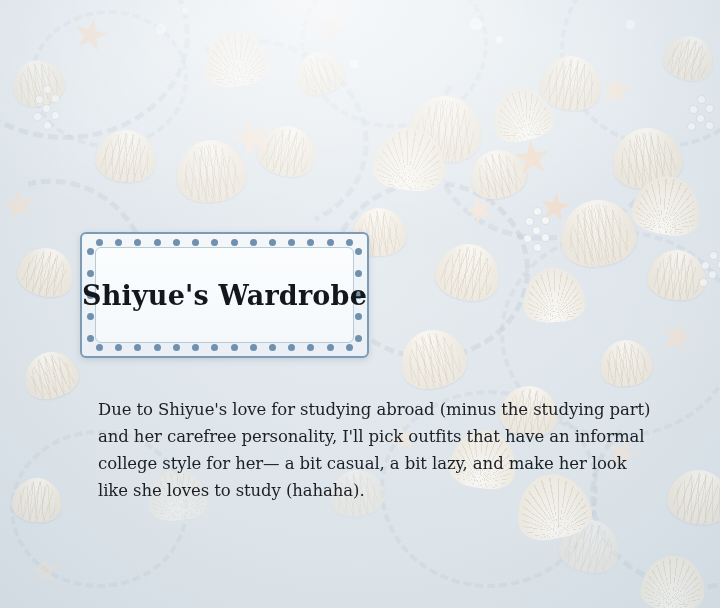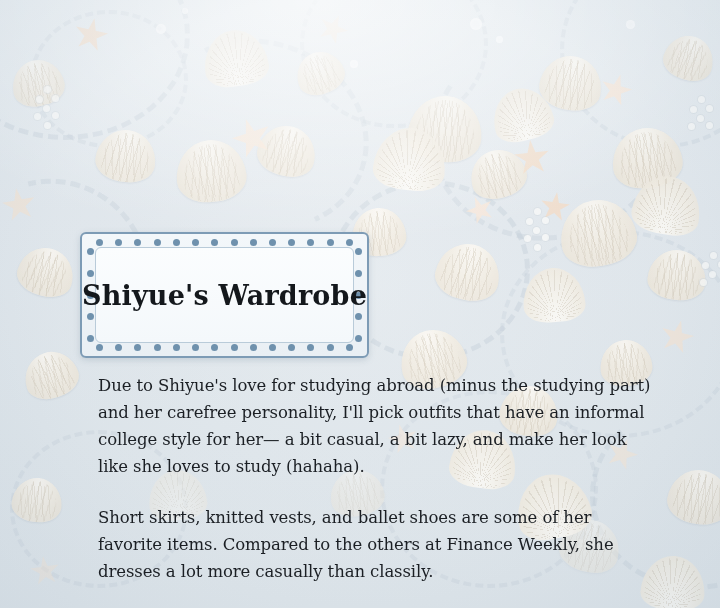--- a/index.html
+++ b/index.html
@@ -186,21 +186,21 @@
     font-weight: 700;
     color: #14181c;
     letter-spacing: 0.2px;
     white-space: nowrap;
   }
 
   
   .body-copy {
     position: absolute;
     left: 98px;
-    top: 372px;
+    top: 396px;
     width: 560px;
     color: #1b1f24;
     font-family: "DejaVu Serif", serif;
   }
   .body-copy p {
     margin: 0 0 24px 0;
     font-size: 16.5px;
     line-height: 27px;
     letter-spacing: -0.1px;
     font-weight: 500;
@@ -366,16 +366,15 @@
         <i></i>
         <i></i>
     </div>
     <div class="title-inner">
       <span class="title-text">Shiyue's Wardrobe</span>
     </div>
   </div>
 
   <div class="body-copy">
     <p>Due to Shiyue's love for studying abroad (minus the studying part) and her carefree personality, I'll pick outfits that have an informal college style for her— a bit casual, a bit lazy, and make her look like she loves to study (hahaha).</p>
-    <p>Short skirts, knitted vests, and ballet shoes are some of her favorite items. Compared to the others at Finance Weekly, she dresses a lot more casually than classily.</p>
   </div>
 
 </div>
 
 </body></html>

